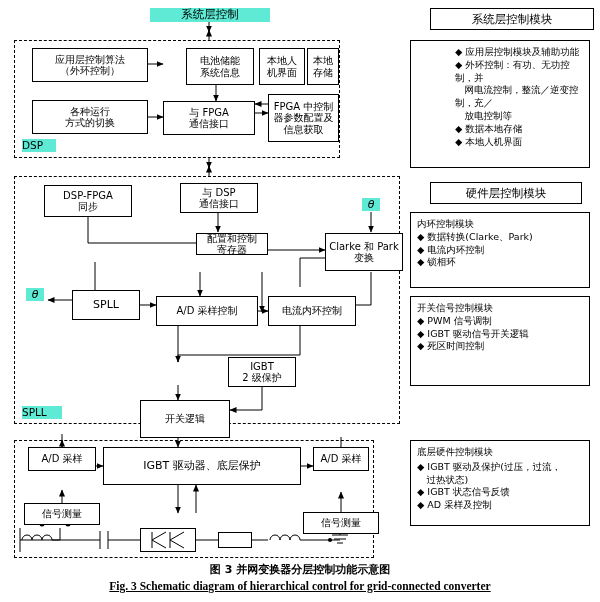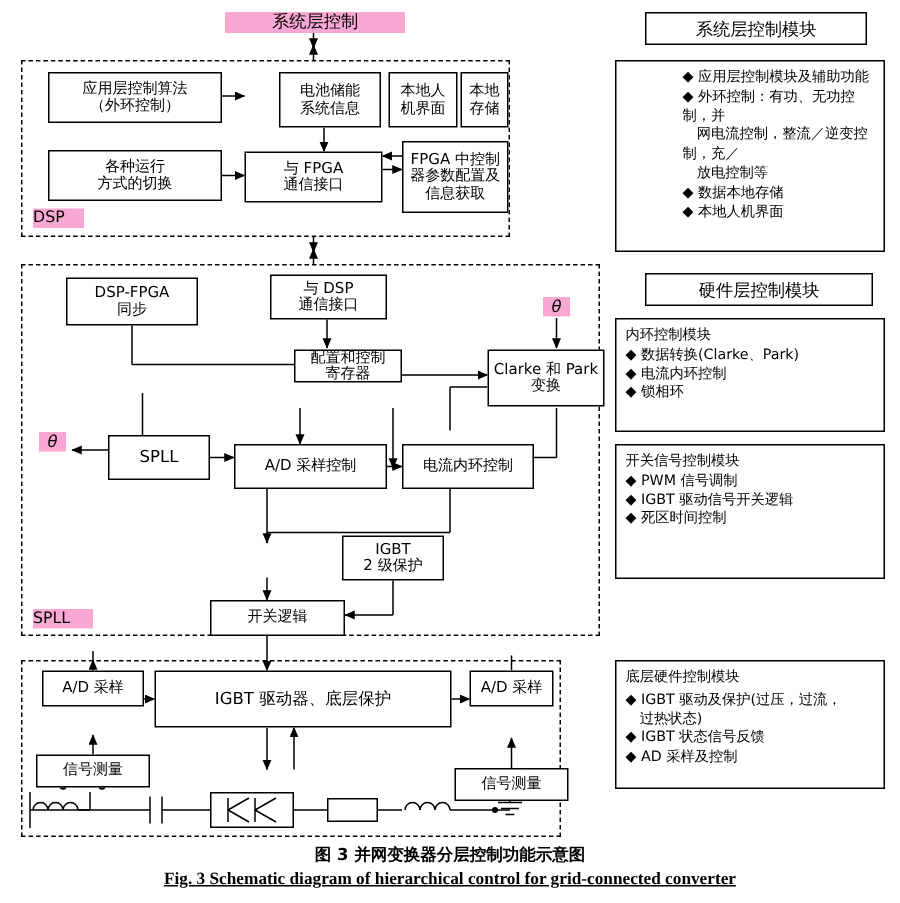--- a/index.html
+++ b/index.html
@@ -1,19 +1,19 @@
 <!DOCTYPE html>
 <html><head>
 <meta charset="utf-8">
 <style>
   html,body{margin:0;padding:0;}
   body{width:600px;height:602px;background:#fff;font-family:"DejaVu Sans",sans-serif;color:#000;position:relative;overflow:hidden;}
   .diagram{position:absolute;left:0;top:0;width:600px;height:602px;}
   .box{position:absolute;border:1px solid #000;background:#fff;box-sizing:border-box;display:flex;align-items:center;justify-content:center;text-align:center;line-height:1.15;}
-  .lbl{position:absolute;background:#f9a8d4;text-align:center;line-height:1.2;}
+  .lbl{position:absolute;background:#5eead4;text-align:center;line-height:1.2;}
   .dash{position:absolute;border:1px dashed #000;box-sizing:border-box;background:transparent;}
   .panel{position:absolute;border:1px solid #000;box-sizing:border-box;background:#fff;padding:5px 6px;line-height:1.35;}
   .panel div{margin:0;}
   .ttl{position:absolute;border:1px solid #000;box-sizing:border-box;background:#fff;display:flex;align-items:center;justify-content:center;}
   svg{position:absolute;left:0;top:0;overflow:visible;}
   .cap{position:absolute;width:600px;text-align:center;}
   .cap1{font-weight:bold;font-size:11px;}
   .cap2{font-weight:bold;font-size:11.5px;font-family:"Liberation Serif",serif;}
 </style>
 </head>
@@ -200,21 +200,21 @@
   <div class="box" style="left:156px;top:296px;width:102px;height:30px;font-size:10px;">
     <span>A/D 采样控制</span>
   </div>
   <div class="box" style="left:268px;top:296px;width:88px;height:30px;font-size:10px;">
     <span>电流内环控制</span>
   </div>
   <div class="box" style="left:228px;top:357px;width:68px;height:30px;font-size:10px;white-space:pre-line;">
     <span>IGBT
 2 级保护</span>
   </div>
-  <div class="box" style="left:140px;top:400px;width:90px;height:24px;font-size:10px;">
+  <div class="box" style="left:140px;top:400px;width:90px;height:38px;font-size:10px;">
     <span>开关逻辑</span>
   </div>
 
   <div class="dash" style="left:14px;top:440px;width:360px;height:118px;"></div>
 
   <div class="box" style="left:28px;top:447px;width:68px;height:24px;font-size:10px;">
     <span>A/D 采样</span>
   </div>
   <div class="box" style="left:103px;top:447px;width:198px;height:38px;font-size:11px;">
     <span>IGBT 驱动器、底层保护</span>
@@ -236,21 +236,21 @@
         <line x1="12" y1="12" x2="26" y2="4"></line>
         <line x1="12" y1="12" x2="26" y2="20"></line>
         <line x1="30" y1="4" x2="30" y2="20"></line>
         <line x1="30" y1="12" x2="44" y2="4"></line>
         <line x1="30" y1="12" x2="44" y2="20"></line>
       </g>
     </svg>
   </div>
   <div class="box" style="left:218px;top:532px;width:34px;height:16px;"></div>
 
-  <div class="ttl" style="left:430px;top:8px;width:148px;height:22px;font-size:11.5px;">
+  <div class="ttl" style="left:430px;top:8px;width:164px;height:22px;font-size:11.5px;">
     <span>系统层控制模块</span>
   </div>
   <div class="panel" style="left:410px;top:40px;width:180px;height:128px;font-size:9.5px;padding-left:44px;">
     <div>◆ 应用层控制模块及辅助功能</div>
     <div>◆ 外环控制：有功、无功控制，并</div>
     <div>　网电流控制，整流／逆变控制，充／</div>
     <div>　放电控制等</div>
     <div>◆ 数据本地存储</div>
     <div>◆ 本地人机界面</div>
   </div>

